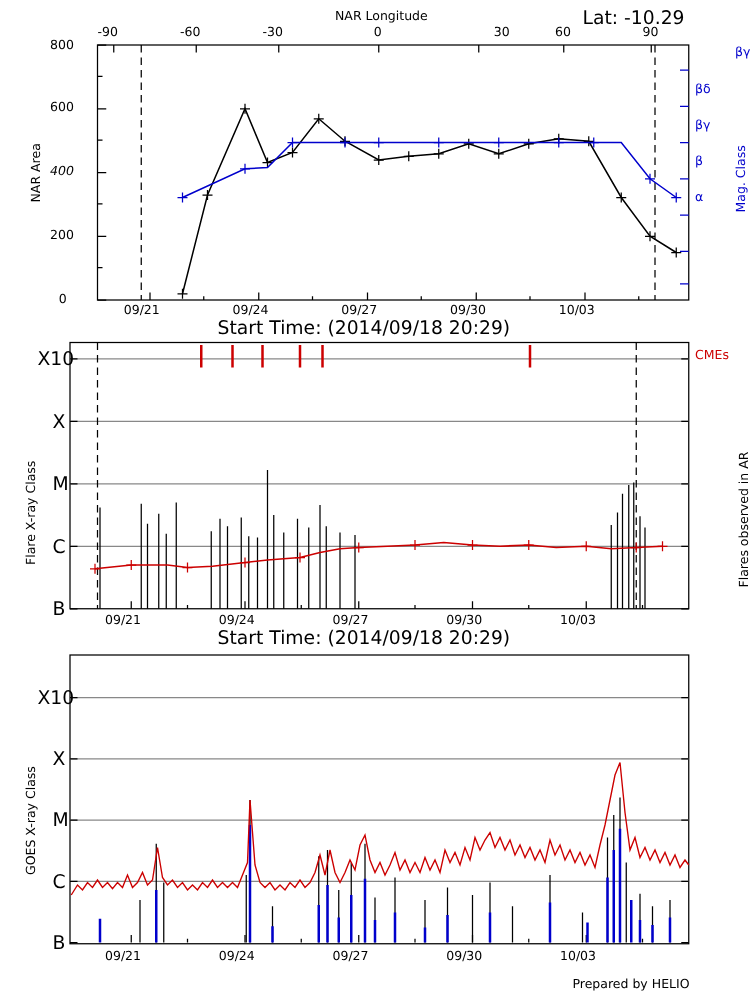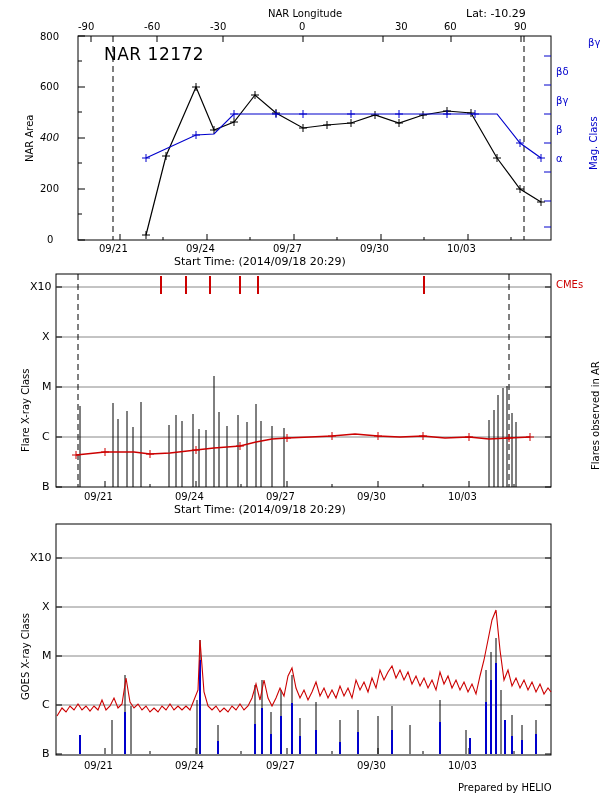--- a/index.html
+++ b/index.html
@@ -1,22 +1,22 @@
 <!DOCTYPE html>
 <html><head>
 <meta charset="utf-8">
 <style>
   html,body{margin:0;padding:0;background:#ffffff;}
   body{width:600px;height:800px;font-family:"DejaVu Sans",sans-serif;color:#000;}
   .page{position:relative;width:600px;height:800px;overflow:hidden;padding-left:32px;}
 
   .abs{position:absolute;}
   .txt{font-size:10px;line-height:11px;white-space:nowrap;}
-  .txt9{font-size:11px;line-height:10px;white-space:nowrap;}
-  .txt11{font-size:11px;line-height:12px;white-space:nowrap;}
+  .txt9{font-size:15px;line-height:10px;white-space:nowrap;}
+  .txt11{font-size:15px;line-height:12px;white-space:nowrap;}
   .blue{color:#0000cc;}
   .red{color:#cc0000;}
   .rot{transform:rotate(-90deg);transform-origin:0 0;}
   .bigtitle{font-size:17px;letter-spacing:0.5px;}
 
   svg{display:block;}
 </style>
 </head>
 <body>
 
@@ -149,21 +149,20 @@
   </svg>
 
   <div class="abs txt" style="left:78px;top:21px;">-90</div>
   <div class="abs txt" style="left:144px;top:21px;">-60</div>
   <div class="abs txt" style="left:210px;top:21px;">-30</div>
   <div class="abs txt" style="left:299px;top:21px;">0</div>
   <div class="abs txt" style="left:374px;top:21px;margin-left:21px;">30</div>
   <div class="abs txt" style="left:444px;top:21px;">60</div>
   <div class="abs txt" style="left:514px;top:21px;">90</div>
 
-  <div class="abs bigtitle" style="left:104px;top:44px;">NAR 12172</div>
 
   <div class="abs txt" style="left:47px;top:234px;">0</div>
   <div class="abs txt" style="left:40px;top:183px;">200</div>
   <div class="abs txt" style="left:40px;top:132px;font-style:italic;">400</div>
   <div class="abs txt" style="left:40px;top:81px;">600</div>
   <div class="abs txt" style="left:40px;top:31px;">800</div>
 
   <div class="abs txt rot" style="left:24px;top:162px;">NAR Area</div>
   <div class="abs txt rot blue" style="left:588px;top:170px;">Mag. Class</div>
 

